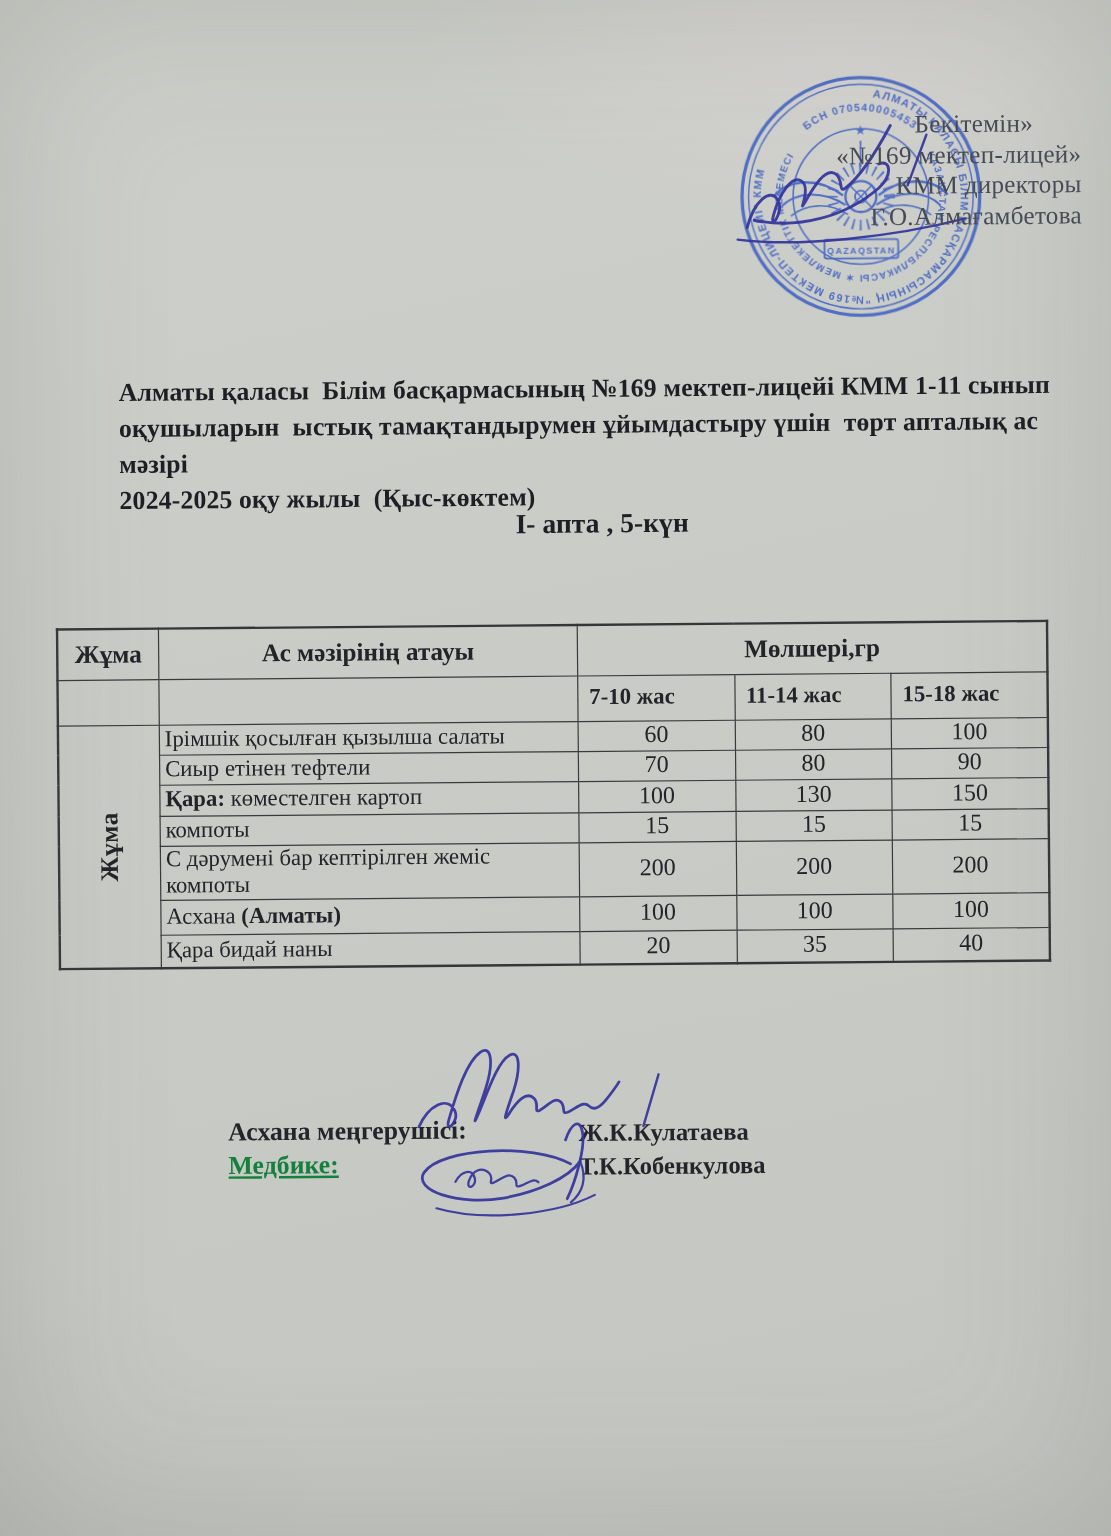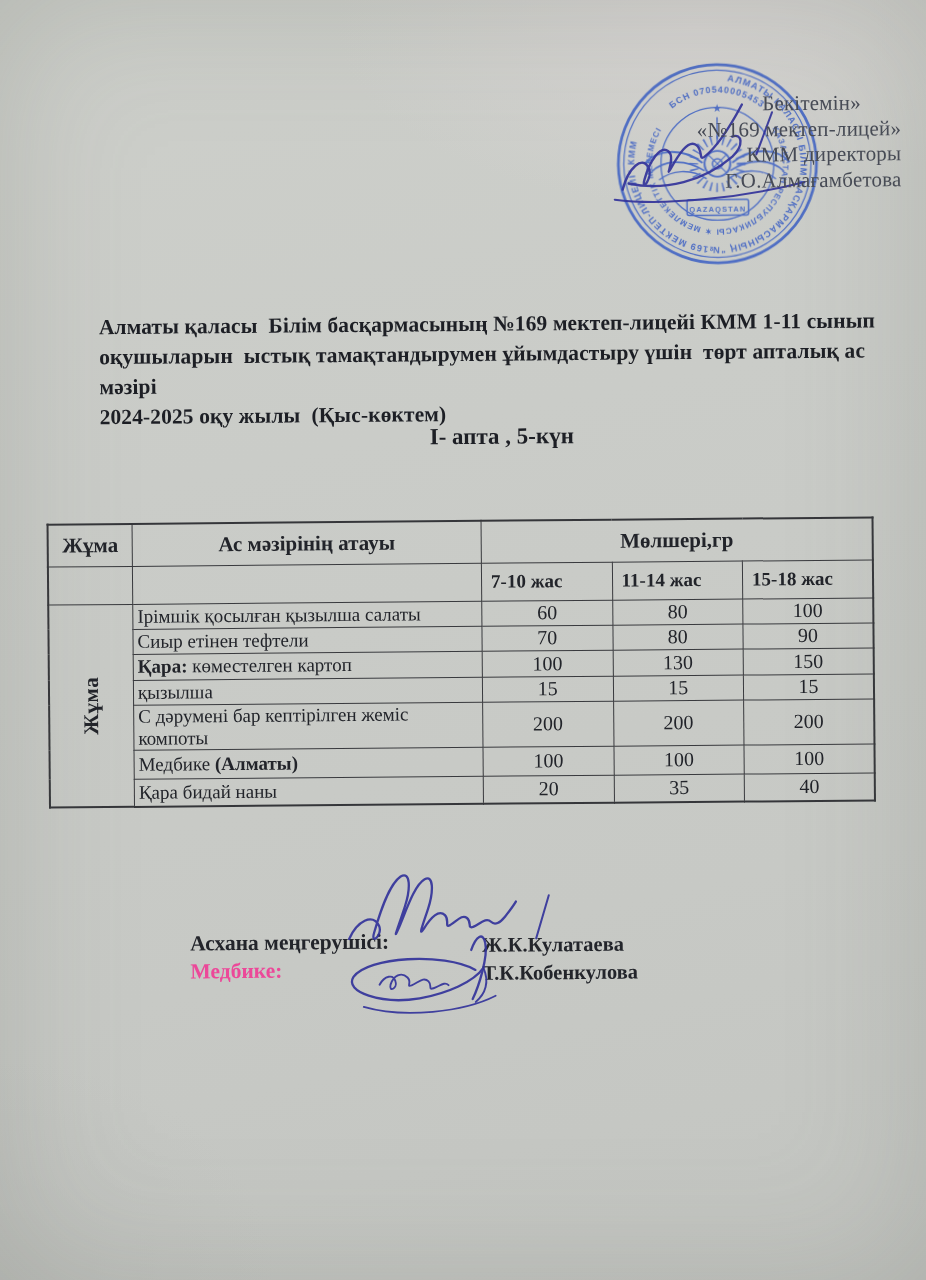--- a/index.html
+++ b/index.html
@@ -43,21 +43,21 @@
   td.c-v2{width:144px;text-align:center;font-size:20px;}
   td.c-v3{width:138px;text-align:center;font-size:20px;}
   tr.h1 td{font-weight:bold;font-size:21px;}
   tr.h1 .c-name,tr.h1 .c-portion{text-align:center;}
   tr.h2 td{font-weight:bold;font-size:19px;text-align:left;padding-left:9px;}
   .vday{display:block;transform:rotate(-90deg);font-weight:bold;font-size:21px;
     white-space:nowrap;letter-spacing:.5px;}
 
   
   .sig-label1{position:absolute;left:187px;top:929px;font-size:21.5px;font-weight:bold;color:#23252b;}
-  .sig-label2{position:absolute;left:187px;top:957px;font-size:21.5px;font-weight:bold;color:#ec4899;}
+  .sig-label2{position:absolute;left:187px;top:957px;font-size:21.5px;font-weight:bold;color:#15803d;text-decoration:underline;}
   .sig-name1{position:absolute;left:479px;top:934px;font-size:20.5px;font-weight:bold;color:#23252b;}
   .sig-name2{position:absolute;left:479px;top:962px;font-size:20.5px;font-weight:bold;color:#23252b;}
   .hand-sigs{position:absolute;left:320px;top:858px;width:260px;height:170px;}
 </style>
 </head>
 <body>
 
 <div id="sheet">
 
   <svg class="stamp" viewBox="0 0 210 210">
@@ -152,33 +152,33 @@
       <td class="c-v2">80</td>
       <td class="c-v3">90</td>
     </tr>
     <tr style="height:26px;">
       <td class="c-name"><span></span><b>Қара:</b><span> көместелген картоп</span></td>
       <td class="c-v">100</td>
       <td class="c-v2">130</td>
       <td class="c-v3">150</td>
     </tr>
     <tr style="height:25px;">
-      <td class="c-name"><span>қызылша</span><b></b><span></span></td>
+      <td class="c-name"><span>компоты</span><b></b><span></span></td>
       <td class="c-v">15</td>
       <td class="c-v2">15</td>
       <td class="c-v3">15</td>
     </tr>
     <tr style="height:45px;">
       <td class="c-name"><span>С дәрумені бар кептірілген жеміс компоты</span><b></b><span></span></td>
       <td class="c-v">200</td>
       <td class="c-v2">200</td>
       <td class="c-v3">200</td>
     </tr>
     <tr style="height:29px;">
-      <td class="c-name"><span>Медбике  </span><b>(Алматы)</b><span></span></td>
+      <td class="c-name"><span>Асхана  </span><b>(Алматы)</b><span></span></td>
       <td class="c-v">100</td>
       <td class="c-v2">100</td>
       <td class="c-v3">100</td>
     </tr>
     <tr style="height:28px;">
       <td class="c-name"><span>Қара бидай наны</span><b></b><span></span></td>
       <td class="c-v">20</td>
       <td class="c-v2">35</td>
       <td class="c-v3">40</td>
     </tr>

